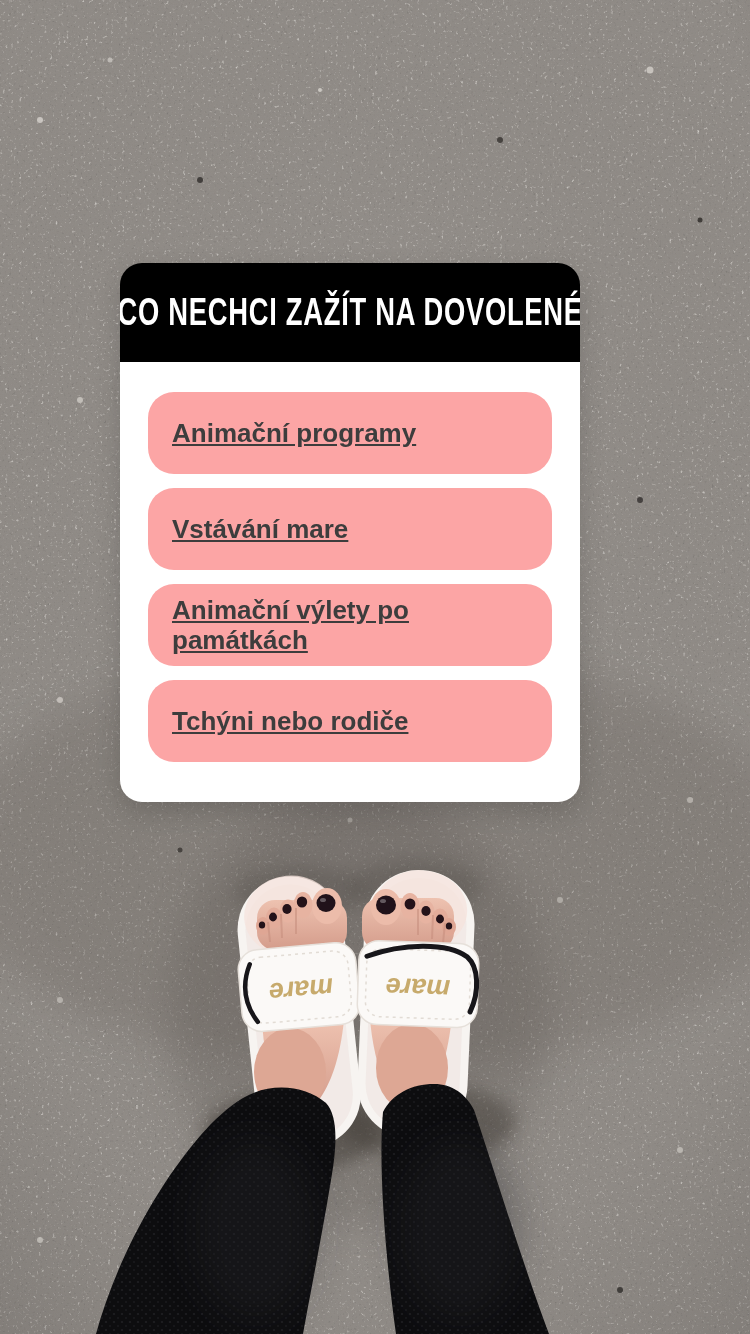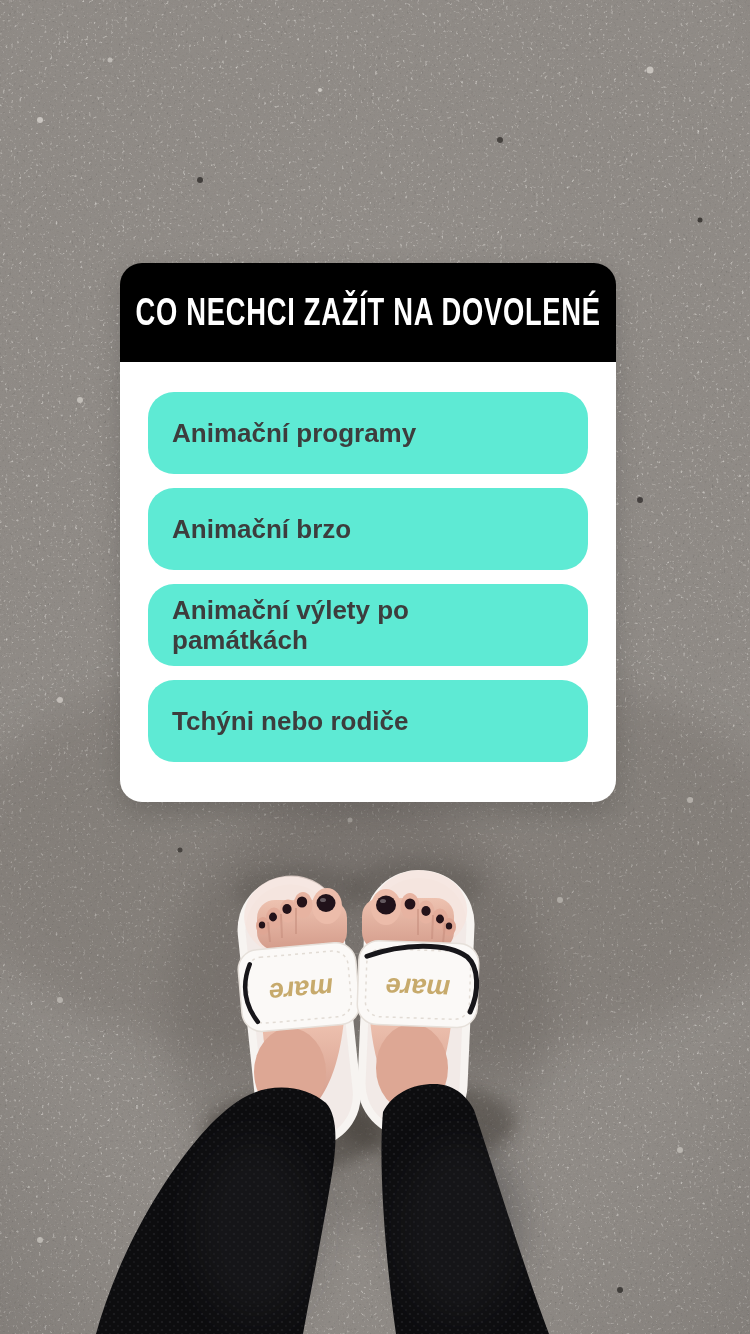--- a/index.html
+++ b/index.html
@@ -5,41 +5,41 @@
   html,body{margin:0;padding:0;background:#1a1a1a;}
   .stage{
     position:relative;width:750px;height:1334px;margin:0 auto;
     overflow:hidden;font-family:"Liberation Sans",sans-serif;
     background:#8f8a85;
   }
   svg.photo{position:absolute;left:0;top:0;width:750px;height:1334px;display:block;}
 
   
   .quiz-widget{
-    position:absolute;left:120px;top:263px;width:496px;
+    position:absolute;left:120px;top:263px;width:460px;
     border-radius:22px;overflow:hidden;
     box-shadow:0 10px 26px rgba(0,0,0,0.16);
   }
   .quiz-header{
     background:#000000;color:#ffffff;height:99px;
     display:flex;align-items:center;justify-content:center;
   }
   .quiz-title{
     display:inline-block;white-space:nowrap;
     font-size:38px;font-weight:700;letter-spacing:1px;
     transform:scaleX(0.72);transform-origin:center;
   }
   .quiz-body{background:#ffffff;padding:30px 28px 23px 28px;}
   .quiz-option{
     display:flex;align-items:center;box-sizing:border-box;width:100%;
     min-height:82px;margin:0 0 14px 0;padding:10px 24px;
-    background:#5eead4;border:none;border-radius:26px;
+    background:#fca5a5;border:none;border-radius:26px;
     font-family:"Liberation Sans",sans-serif;
     font-size:26px;line-height:30px;font-weight:700;color:#3d3d3d;
-    text-align:left;cursor:pointer;
+    text-align:left;cursor:pointer;text-decoration:underline;
   }
   .quiz-option:last-child{margin-bottom:17px;}
   .quiz-option span{display:block;max-width:330px;}
 </style>
 </head>
 <body>
 
 <div class="stage">
 
   <svg class="photo" viewBox="0 0 750 1334" xmlns="http://www.w3.org/2000/svg">
@@ -190,21 +190,21 @@
 
   <div class="quiz-widget">
     <div class="quiz-header">
       <span class="quiz-title">CO NECHCI ZAŽÍT NA DOVOLENÉ</span>
     </div>
     <div class="quiz-body">
       <button class="quiz-option">
         <span>Animační programy</span>
       </button>
       <button class="quiz-option">
-        <span>Animační brzo</span>
+        <span>Vstávání mare</span>
       </button>
       <button class="quiz-option">
         <span>Animační výlety po památkách</span>
       </button>
       <button class="quiz-option">
         <span>Tchýni nebo rodiče</span>
       </button>
     </div>
   </div>
 

